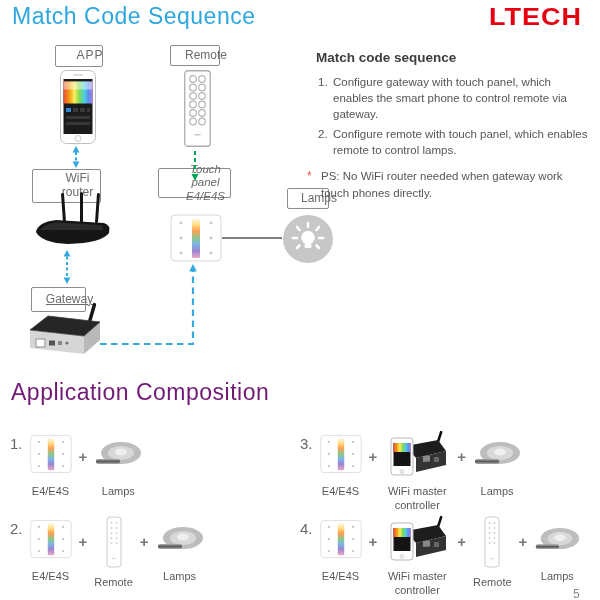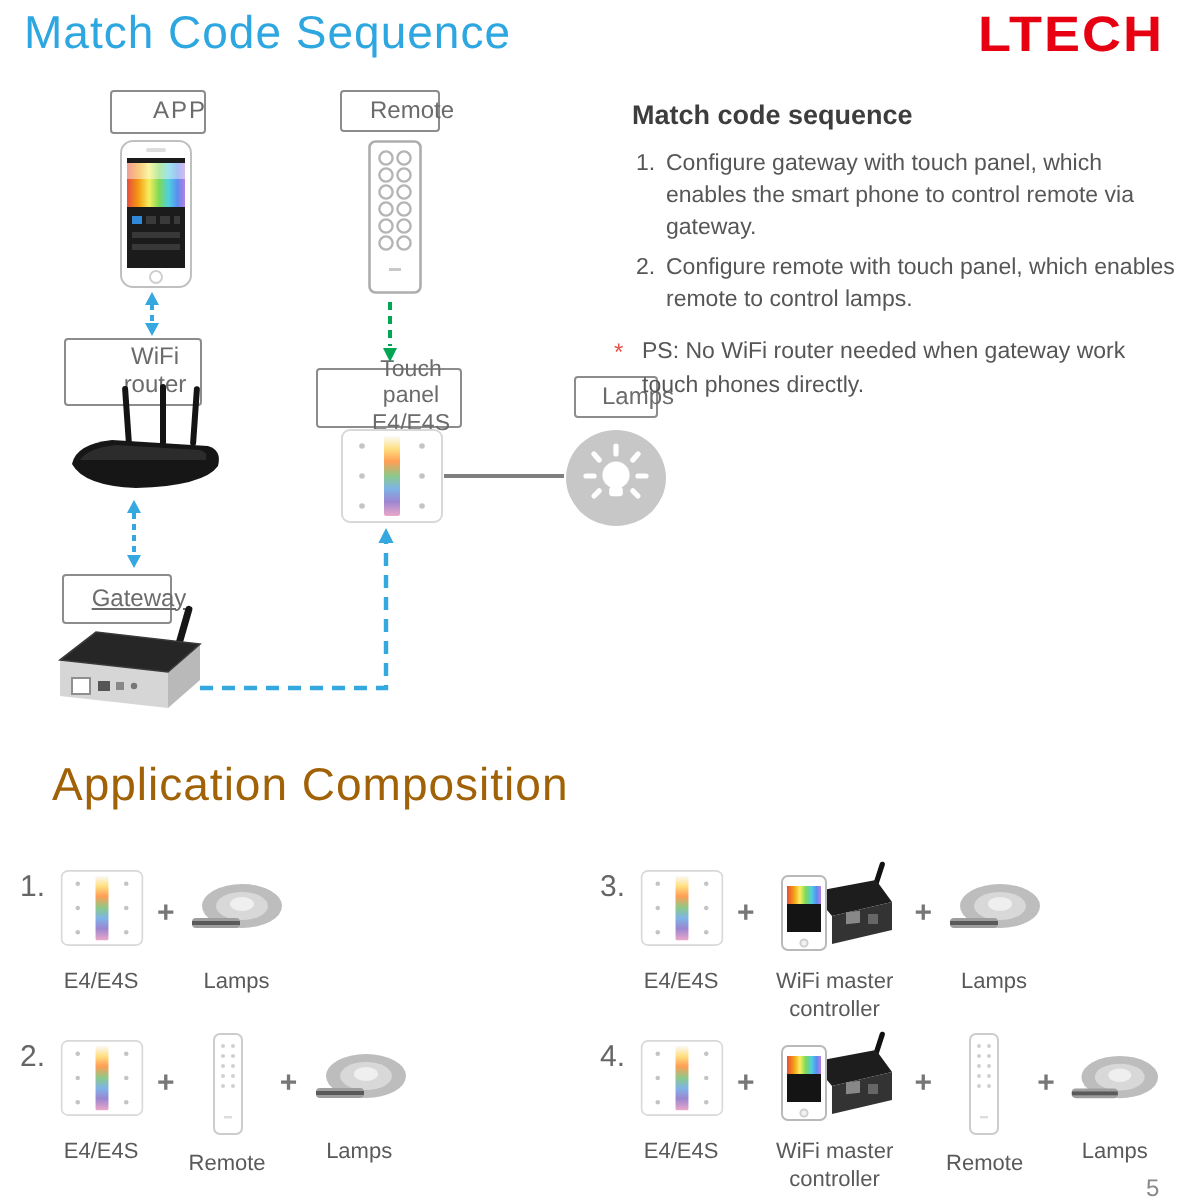--- a/index.html
+++ b/index.html
@@ -24,22 +24,22 @@
   
   .instr{position:absolute;left:305px;top:50px;width:288px;}
   .instr h2{margin:0 0 9px 11px;font-size:13.5px;color:#3d3d3d;font-weight:bold;}
   .instr ol{list-style:none;margin:0;padding:0 0 0 13px;}
   .instr li{display:flex;font-size:11.5px;color:#565656;line-height:1.4;margin-bottom:4px;}
   .instr li .n{width:15px;flex:none;}
   .instr .note{display:flex;font-size:11.5px;color:#565656;line-height:1.4;margin:10px 0 0 2px;}
   .instr .ast{color:#e8504a;width:13px;flex:none;font-size:12px;margin-right:1px;}
 
   
-  .section-title{position:absolute;left:26px;top:379px;font-size:23px;letter-spacing:.5px;
-                 color:#a16207;font-weight:400;}
+  .section-title{position:absolute;left:11px;top:379px;font-size:23px;letter-spacing:.5px;
+                 color:#701a75;font-weight:400;}
 
   .comp-row{position:absolute;display:flex;align-items:flex-start;gap:7px;}
   .comp-num{font-size:15px;color:#666;margin-top:5px;flex:none;}
   .comp-item{display:flex;flex-direction:column;align-items:center;flex:none;}
   .icon-box{height:48px;display:flex;align-items:center;justify-content:center;}
   .comp-label{font-size:11px;color:#595959;margin-top:7px;text-align:center;line-height:1.25;
               max-width:66px;}
   .comp-plus{font-size:15px;font-weight:bold;color:#777;margin-top:18px;flex:none;}
 
   .page-num{position:absolute;left:573px;top:587px;font-size:12px;color:#8a8a8a;}
@@ -80,21 +80,21 @@
     </div>
 
   <div class="nbox" style="left:170px;top:45px;width:50px;height:21px;">
     <span>Remote</span>
     </div>
 
   <div class="nbox" style="left:32px;top:169px;width:69px;height:34px;">
     <span>WiFi router</span>
     </div>
 
-  <div class="nbox small" style="left:158px;top:184px;width:73px;height:30px;">
+  <div class="nbox small" style="left:158px;top:168px;width:73px;height:30px;font-style:italic;">
     <span>Touch panel</span>
     <span>E4/E4S</span>
     </div>
 
   <div class="nbox" style="left:287px;top:188px;width:42px;height:21px;">
     <span>Lamps</span>
     </div>
 
   <div class="nbox" style="left:31px;top:287px;width:55px;height:25px;text-decoration:underline;">
     <span>Gateway</span>

